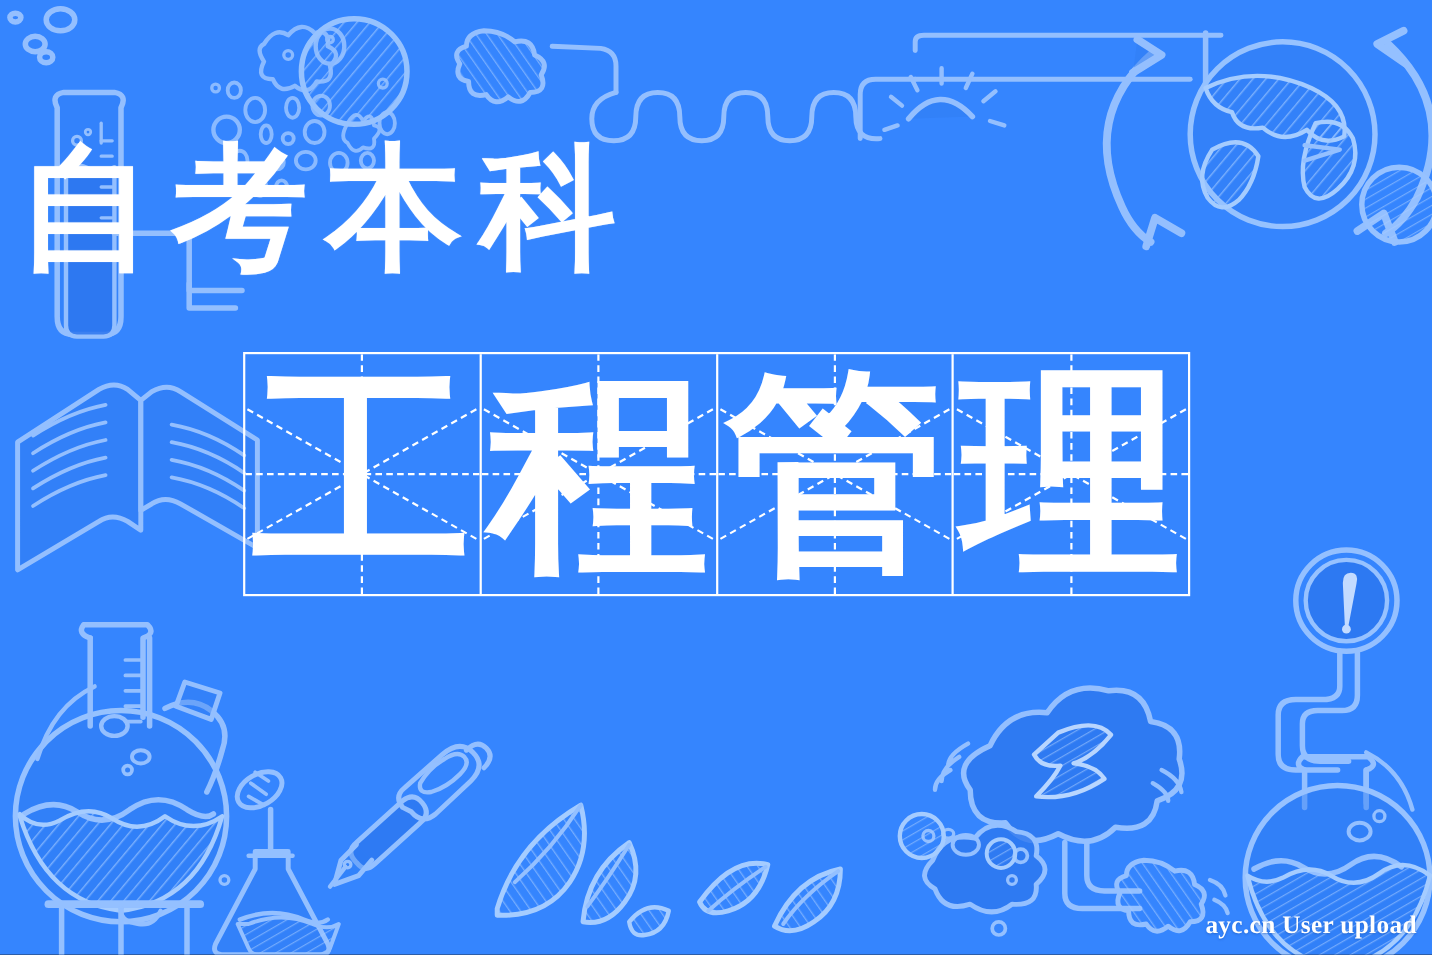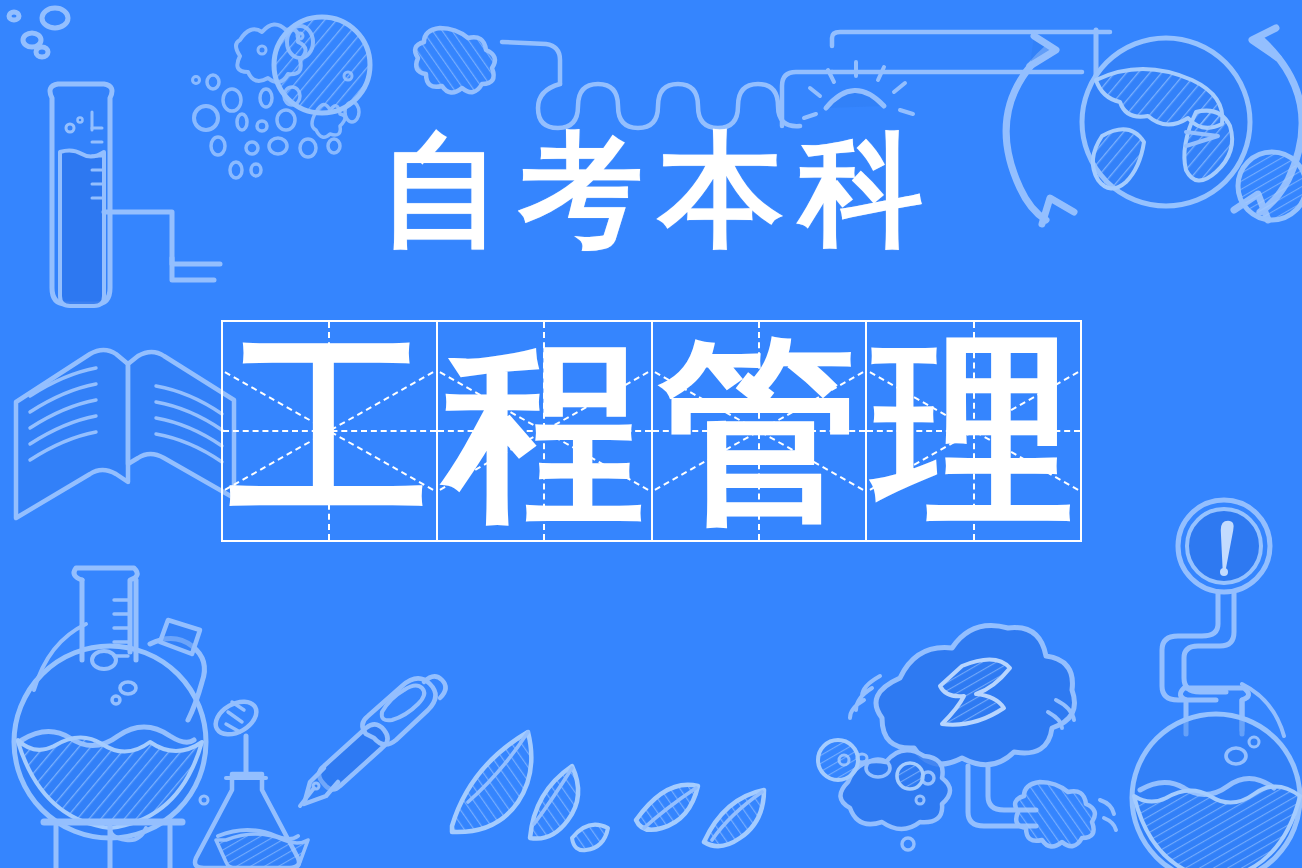--- a/index.html
+++ b/index.html
@@ -23,21 +23,21 @@
     height: 868px;
     pointer-events: none;
   }
 
   
   .title {
     position: absolute;
     left: 0;
     top: 120px;
     width: 1302px;
-    text-align: center;
+    text-align: left;
     color: #ffffff;
     font-size: 124px;
     line-height: 140px;
     font-weight: 700;
     letter-spacing: 16px;
     text-indent: 16px;
     font-family: "Liberation Sans", "DejaVu Sans", sans-serif;
     text-shadow: 0 0 1px rgba(255,255,255,0.55);
     white-space: nowrap;
   }
@@ -366,14 +366,15 @@
     <div class="cell">
       <span class="diag d1"></span>
       <span class="diag d2"></span>
       <span class="hline"></span>
       <span class="vline"></span>
       <span class="glyph">理</span>
     </div>
 
   </div>
 
+  <div class="watermark">ayc.cn User upload</div>
 
 </div>
 
 </body></html>

